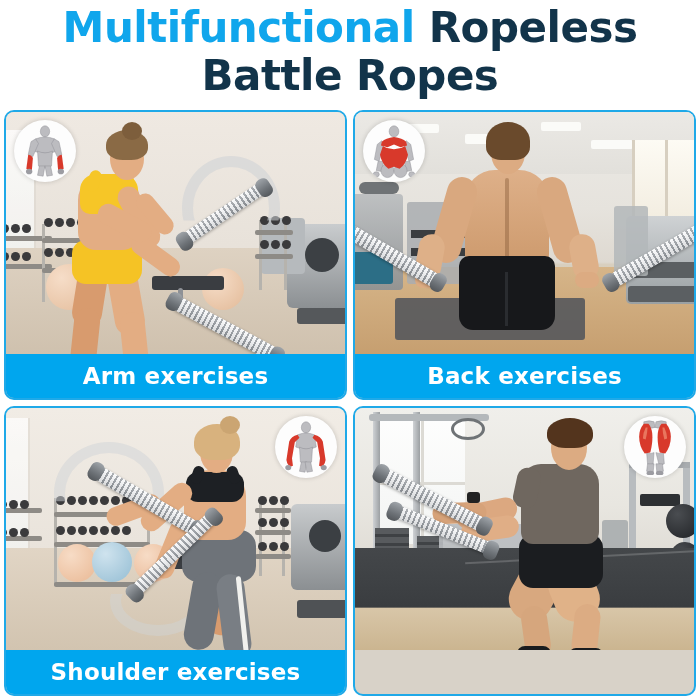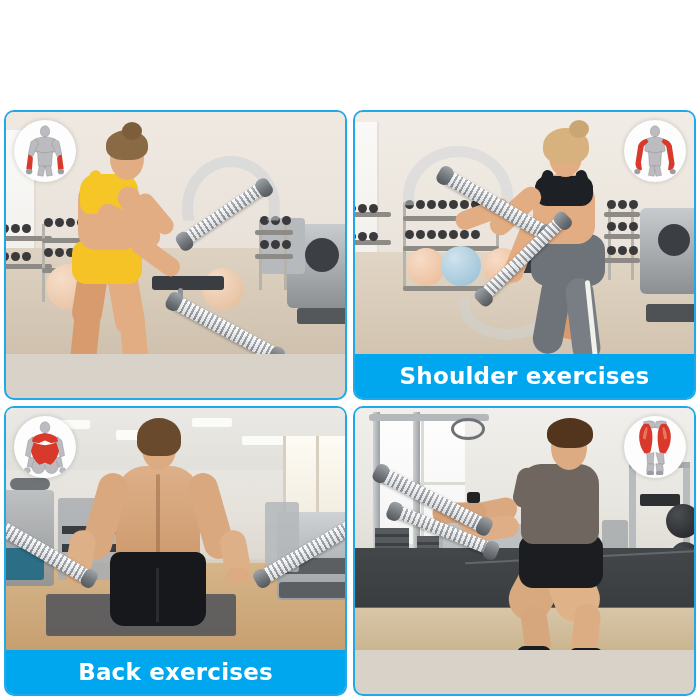--- a/index.html
+++ b/index.html
@@ -124,20 +124,22 @@
   .bar::before { left: -7px; }
   .bar::after  { right: -7px; }
   .bar.thin { height: 13px; }
 </style>
 </head>
 <body>
 
 <div id="page">
 
   <div class="title-block">
+    <span class="title-line"><span class="t-blue">Multifunctional</span><span class="t-dark">&nbsp;</span><span class="t-dark">Ropeless</span></span>
+    <span class="title-line t-dark">Battle Ropes</span>
   </div>
 
   <div class="grid">
 
     <div class="panel">
       <div class="photo">
         <div class="scene">
           <div class="wall" style="background:linear-gradient(180deg,#efe9e2 0%,#e8e2da 55%,#e2dbd2 100%);"></div>
           <div class="window" style="left:-4px;top:18px;width:34px;height:150px;border-right:2px solid #ded8d0;opacity:.75;"></div>
           <div class="floor" style="height:44%;background:linear-gradient(180deg,#ded2c2,#cfc1ae);"></div>
@@ -245,20 +247,97 @@
           <g fill="#D8392B">
             <path d="M12 34 q5 1 5 4 l-1 12 q-4 1 -6 -1 z"></path>
             <path d="M48 34 q-5 1 -5 4 l1 12 q4 1 6 -1 z"></path>
           </g>
           <g fill="#9C9CA2">
             <ellipse cx="13" cy="52" rx="3.4" ry="3"></ellipse>
             <ellipse cx="47" cy="52" rx="3.4" ry="3"></ellipse>
           </g>
         </svg>
       </div>
+      <div class="caption">
+        <span>Arm exercises</span>
+      </div>
+    </div>
+
+    <div class="panel">
+      <div class="photo">
+        <div class="scene">
+          <div class="wall" style="background:linear-gradient(180deg,#eceae6 0%,#e6e3dd 40%,#ded9d1 62%,#d8cfbf 63%,#c9b896 100%);"></div>
+
+          <div style="position:absolute;left:0;right:0;top:0;height:62px;background:linear-gradient(180deg,#ebe9e5,#e2e0db);"></div>
+          <div style="position:absolute;left:44px;top:12px;width:40px;height:9px;background:#fbfbf8;border-radius:2px;"></div>
+          <div style="position:absolute;left:110px;top:22px;width:46px;height:10px;background:#fbfbf8;border-radius:2px;"></div>
+          <div style="position:absolute;left:186px;top:10px;width:40px;height:9px;background:#fbfbf8;border-radius:2px;"></div>
+          <div style="position:absolute;left:236px;top:28px;width:42px;height:9px;background:#fbfbf8;border-radius:2px;"></div>
+          <div style="position:absolute;left:18px;top:36px;width:36px;height:8px;background:#f7f6f2;border-radius:2px;"></div>
+
+          <div class="window" style="right:-4px;top:28px;width:66px;height:116px;background:linear-gradient(180deg,#fdfbf4,#eee7d8);border-left:3px solid #d7cfc0;"></div>
+          <div style="position:absolute;right:26px;top:28px;width:3px;height:116px;background:#d7cfc0;"></div>
+
+          <div class="floor" style="height:36%;background:linear-gradient(180deg,#d6b589,#c69f70);"></div>
+          <div style="position:absolute;left:40px;bottom:14px;width:190px;height:42px;background:#55585c;border-radius:3px;opacity:.9;"></div>
+
+          <div class="machine" style="left:-6px;top:82px;width:54px;height:96px;background:linear-gradient(180deg,#b9bcbe,#8d9194);border-radius:4px;opacity:.9;"></div>
+          <div class="machine" style="left:4px;top:70px;width:40px;height:12px;background:#6f7376;border-radius:6px;"></div>
+          <div class="machine" style="left:-4px;top:140px;width:42px;height:32px;background:#2c6e86;border-radius:3px;"></div>
+          <div class="machine" style="left:52px;top:90px;width:60px;height:82px;background:#a9adb0;border-radius:3px;opacity:.85;"></div>
+          <div style="position:absolute;left:56px;top:118px;width:54px;height:8px;background:#3a3d40;"></div>
+          <div style="position:absolute;left:56px;top:136px;width:54px;height:8px;background:#3a3d40;"></div>
+          <div class="machine" style="left:118px;top:96px;width:44px;height:74px;background:#9ea2a5;border-radius:3px;opacity:.8;"></div>
+
+          <div class="machine" style="right:-10px;top:104px;width:78px;height:88px;background:linear-gradient(180deg,#cfd2d4,#9aa0a3);border-radius:5px;"></div>
+          <div style="position:absolute;right:-8px;top:150px;width:74px;height:16px;background:#5b5f62;border-radius:3px;"></div>
+          <div style="position:absolute;right:-8px;top:174px;width:74px;height:16px;background:#5b5f62;border-radius:3px;"></div>
+          <div class="machine" style="right:46px;top:94px;width:34px;height:70px;background:#b3b7ba;border-radius:3px;opacity:.85;"></div>
+
+          <div class="person">
+            <div class="torso skin2" style="left:110px;top:58px;width:84px;height:96px;border-radius:30px 30px 12px 12px;background:linear-gradient(180deg,#deb089,#cd9a6d);"></div>
+            <div style="position:absolute;left:150px;top:66px;width:4px;height:82px;background:rgba(140,95,60,.45);border-radius:2px;"></div>
+            <div style="position:absolute;left:104px;top:144px;width:96px;height:74px;border-radius:10px 10px 14px 14px;background:#17181b;"></div>
+            <div style="position:absolute;left:150px;top:160px;width:3px;height:54px;background:#2a2c30;"></div>
+            <div class="lim" style="left:84px;top:64px;width:30px;height:88px;background:#d9a87f;transform:rotate(16deg);"></div>
+            <div class="lim" style="left:190px;top:64px;width:30px;height:88px;background:#d9a87f;transform:rotate(-16deg);"></div>
+            <div class="lim" style="left:62px;top:122px;width:26px;height:46px;background:#deb088;transform:rotate(10deg);"></div>
+            <div class="lim" style="left:216px;top:122px;width:26px;height:46px;background:#deb088;transform:rotate(-10deg);"></div>
+            <div class="head skin2" style="left:136px;top:20px;width:34px;height:42px;background:#dcab82;"></div>
+            <div class="hair" style="left:131px;top:10px;width:44px;height:38px;background:#6a4a2c;border-radius:50% 50% 34% 34%;"></div>
+            <div style="position:absolute;left:60px;top:160px;width:24px;height:16px;border-radius:8px;background:#dcab82;"></div>
+            <div style="position:absolute;left:220px;top:160px;width:24px;height:16px;border-radius:8px;background:#dcab82;"></div>
+          </div>
+
+          <div class="bar" style="left:-12px;top:108px;width:110px;transform:rotate(30deg);transform-origin:left center;"></div>
+          <div class="bar" style="right:-12px;top:108px;width:110px;transform:rotate(-30deg);transform-origin:right center;"></div>
+        </div>
+      </div>
+      <div class="badge tl">
+        <svg viewBox="0 0 60 60" aria-hidden="true">
+          <g fill="#BCBCC0" stroke="#8f8f95" stroke-width="0.5">
+            <ellipse cx="30" cy="9" rx="5.2" ry="6"></ellipse>
+            <path d="M17 19 l-5 4 -3 16 5 2 5 -16z"></path>
+            <path d="M43 19 l5 4 3 16 -5 2 -5 -16z"></path>
+            <path d="M13 41 l-2 10 6 1 2 -11z"></path>
+            <path d="M47 41 l2 10 -6 1 -2 -11z"></path>
+            <ellipse cx="23" cy="51" rx="7" ry="7.5"></ellipse>
+            <ellipse cx="37" cy="51" rx="7" ry="7.5"></ellipse>
+            <ellipse cx="11" cy="55" rx="3.2" ry="2.8"></ellipse>
+            <ellipse cx="49" cy="55" rx="3.2" ry="2.8"></ellipse>
+          </g>
+          <g fill="#D8392B">
+            <path d="M30 15 q-9 1 -13 5 l-1 4 7 2 7 -3 7 3 7 -2 -1 -4 q-4 -4 -13 -5z"></path>
+            <path d="M18 25 q5 3 12 3 t12 -3 l3 9 q-2 10 -9 15 l-6 -2 -6 2 q-7 -5 -9 -15z"></path>
+          </g>
+        </svg>
+      </div>
+      <div class="caption">
+        <span>Back exercises</span>
+      </div>
     </div>
 
     <div class="panel">
       <div class="photo">
         <div class="scene">
           <div class="wall" style="background:linear-gradient(180deg,#f1ece5 0%,#eae4dc 55%,#e5ded4 100%);"></div>
           <div class="window" style="left:-4px;top:10px;width:28px;height:176px;border-right:2px solid #e0dad2;opacity:.7;"></div>
           <div class="floor" style="height:42%;background:linear-gradient(180deg,#e1d5c5,#d2c4b0);"></div>
           <div class="rack" style="left:-8px;top:96px;width:44px;height:60px;">
             <div class="shelf" style="top:4px;"></div>
@@ -373,94 +452,20 @@
         </svg>
       </div>
       <div class="caption">
         <span>Shoulder exercises</span>
       </div>
     </div>
 
     <div class="panel">
       <div class="photo">
         <div class="scene">
-          <div class="wall" style="background:linear-gradient(180deg,#eceae6 0%,#e6e3dd 40%,#ded9d1 62%,#d8cfbf 63%,#c9b896 100%);"></div>
-
-          <div style="position:absolute;left:0;right:0;top:0;height:62px;background:linear-gradient(180deg,#ebe9e5,#e2e0db);"></div>
-          <div style="position:absolute;left:44px;top:12px;width:40px;height:9px;background:#fbfbf8;border-radius:2px;"></div>
-          <div style="position:absolute;left:110px;top:22px;width:46px;height:10px;background:#fbfbf8;border-radius:2px;"></div>
-          <div style="position:absolute;left:186px;top:10px;width:40px;height:9px;background:#fbfbf8;border-radius:2px;"></div>
-          <div style="position:absolute;left:236px;top:28px;width:42px;height:9px;background:#fbfbf8;border-radius:2px;"></div>
-          <div style="position:absolute;left:18px;top:36px;width:36px;height:8px;background:#f7f6f2;border-radius:2px;"></div>
-
-          <div class="window" style="right:-4px;top:28px;width:66px;height:116px;background:linear-gradient(180deg,#fdfbf4,#eee7d8);border-left:3px solid #d7cfc0;"></div>
-          <div style="position:absolute;right:26px;top:28px;width:3px;height:116px;background:#d7cfc0;"></div>
-
-          <div class="floor" style="height:36%;background:linear-gradient(180deg,#d6b589,#c69f70);"></div>
-          <div style="position:absolute;left:40px;bottom:14px;width:190px;height:42px;background:#55585c;border-radius:3px;opacity:.9;"></div>
-
-          <div class="machine" style="left:-6px;top:82px;width:54px;height:96px;background:linear-gradient(180deg,#b9bcbe,#8d9194);border-radius:4px;opacity:.9;"></div>
-          <div class="machine" style="left:4px;top:70px;width:40px;height:12px;background:#6f7376;border-radius:6px;"></div>
-          <div class="machine" style="left:-4px;top:140px;width:42px;height:32px;background:#2c6e86;border-radius:3px;"></div>
-          <div class="machine" style="left:52px;top:90px;width:60px;height:82px;background:#a9adb0;border-radius:3px;opacity:.85;"></div>
-          <div style="position:absolute;left:56px;top:118px;width:54px;height:8px;background:#3a3d40;"></div>
-          <div style="position:absolute;left:56px;top:136px;width:54px;height:8px;background:#3a3d40;"></div>
-          <div class="machine" style="left:118px;top:96px;width:44px;height:74px;background:#9ea2a5;border-radius:3px;opacity:.8;"></div>
-
-          <div class="machine" style="right:-10px;top:104px;width:78px;height:88px;background:linear-gradient(180deg,#cfd2d4,#9aa0a3);border-radius:5px;"></div>
-          <div style="position:absolute;right:-8px;top:150px;width:74px;height:16px;background:#5b5f62;border-radius:3px;"></div>
-          <div style="position:absolute;right:-8px;top:174px;width:74px;height:16px;background:#5b5f62;border-radius:3px;"></div>
-          <div class="machine" style="right:46px;top:94px;width:34px;height:70px;background:#b3b7ba;border-radius:3px;opacity:.85;"></div>
-
-          <div class="person">
-            <div class="torso skin2" style="left:110px;top:58px;width:84px;height:96px;border-radius:30px 30px 12px 12px;background:linear-gradient(180deg,#deb089,#cd9a6d);"></div>
-            <div style="position:absolute;left:150px;top:66px;width:4px;height:82px;background:rgba(140,95,60,.45);border-radius:2px;"></div>
-            <div style="position:absolute;left:104px;top:144px;width:96px;height:74px;border-radius:10px 10px 14px 14px;background:#17181b;"></div>
-            <div style="position:absolute;left:150px;top:160px;width:3px;height:54px;background:#2a2c30;"></div>
-            <div class="lim" style="left:84px;top:64px;width:30px;height:88px;background:#d9a87f;transform:rotate(16deg);"></div>
-            <div class="lim" style="left:190px;top:64px;width:30px;height:88px;background:#d9a87f;transform:rotate(-16deg);"></div>
-            <div class="lim" style="left:62px;top:122px;width:26px;height:46px;background:#deb088;transform:rotate(10deg);"></div>
-            <div class="lim" style="left:216px;top:122px;width:26px;height:46px;background:#deb088;transform:rotate(-10deg);"></div>
-            <div class="head skin2" style="left:136px;top:20px;width:34px;height:42px;background:#dcab82;"></div>
-            <div class="hair" style="left:131px;top:10px;width:44px;height:38px;background:#6a4a2c;border-radius:50% 50% 34% 34%;"></div>
-            <div style="position:absolute;left:60px;top:160px;width:24px;height:16px;border-radius:8px;background:#dcab82;"></div>
-            <div style="position:absolute;left:220px;top:160px;width:24px;height:16px;border-radius:8px;background:#dcab82;"></div>
-          </div>
-
-          <div class="bar" style="left:-12px;top:108px;width:110px;transform:rotate(30deg);transform-origin:left center;"></div>
-          <div class="bar" style="right:-12px;top:108px;width:110px;transform:rotate(-30deg);transform-origin:right center;"></div>
-        </div>
-      </div>
-      <div class="badge tl">
-        <svg viewBox="0 0 60 60" aria-hidden="true">
-          <g fill="#BCBCC0" stroke="#8f8f95" stroke-width="0.5">
-            <ellipse cx="30" cy="9" rx="5.2" ry="6"></ellipse>
-            <path d="M17 19 l-5 4 -3 16 5 2 5 -16z"></path>
-            <path d="M43 19 l5 4 3 16 -5 2 -5 -16z"></path>
-            <path d="M13 41 l-2 10 6 1 2 -11z"></path>
-            <path d="M47 41 l2 10 -6 1 -2 -11z"></path>
-            <ellipse cx="23" cy="51" rx="7" ry="7.5"></ellipse>
-            <ellipse cx="37" cy="51" rx="7" ry="7.5"></ellipse>
-            <ellipse cx="11" cy="55" rx="3.2" ry="2.8"></ellipse>
-            <ellipse cx="49" cy="55" rx="3.2" ry="2.8"></ellipse>
-          </g>
-          <g fill="#D8392B">
-            <path d="M30 15 q-9 1 -13 5 l-1 4 7 2 7 -3 7 3 7 -2 -1 -4 q-4 -4 -13 -5z"></path>
-            <path d="M18 25 q5 3 12 3 t12 -3 l3 9 q-2 10 -9 15 l-6 -2 -6 2 q-7 -5 -9 -15z"></path>
-          </g>
-        </svg>
-      </div>
-      <div class="caption">
-        <span>Back exercises</span>
-      </div>
-    </div>
-
-    <div class="panel">
-      <div class="photo">
-        <div class="scene">
           <div class="wall" style="background:linear-gradient(180deg,#f0efeb 0%,#e8e6e0 40%,#ddd9d2 70%,#d8d4cc 100%);"></div>
 
           <div class="window" style="left:24px;top:8px;width:86px;height:128px;background:linear-gradient(180deg,#ffffff,#f4f6f5);opacity:.92;"></div>
           <div style="position:absolute;left:66px;top:8px;width:3px;height:128px;background:#dcdad4;"></div>
           <div style="position:absolute;left:24px;top:74px;width:86px;height:3px;background:#dcdad4;"></div>
 
           <div style="position:absolute;left:18px;top:4px;width:7px;bottom:58px;background:linear-gradient(90deg,#cfd2d5,#9ca0a3);"></div>
           <div style="position:absolute;left:58px;top:4px;width:7px;height:150px;background:linear-gradient(90deg,#cfd2d5,#9ca0a3);"></div>
           <div style="position:absolute;left:14px;top:6px;width:120px;height:7px;background:#b4b8bb;border-radius:3px;"></div>
           <div style="position:absolute;left:96px;top:10px;width:34px;height:22px;border:3px solid #6f7376;border-radius:50%;background:transparent;"></div>

